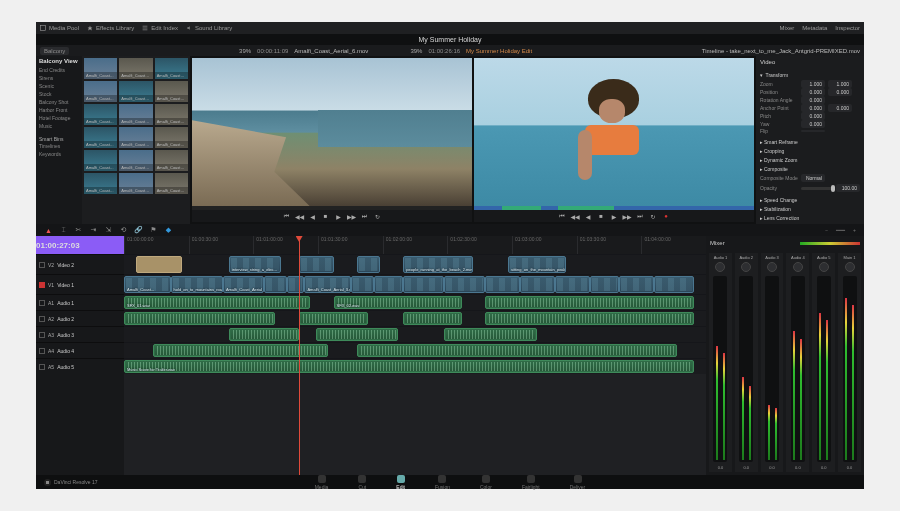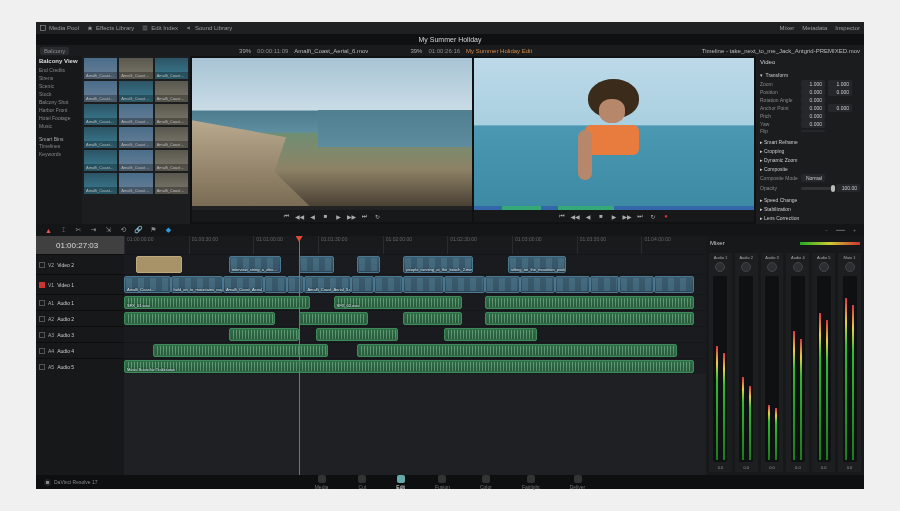--- a/index.html
+++ b/index.html
@@ -54,21 +54,21 @@
   .inspector .row .val{background:#26272a;color:#ccc;padding:1px 3px;border-radius:2px;min-width:24px;text-align:right;}
   .inspector .sect{color:#ccc;margin-top:3px;}
   .inspector .slider{flex:1;height:3px;background:#333;border-radius:2px;position:relative;}
   .inspector .slider::after{content:"";position:absolute;left:100%;top:-2px;width:4px;height:7px;background:#bbb;border-radius:2px;transform:translateX(-2px);}
   .toolrow { height:12px; background:#141517; display:flex; align-items:center; gap:6px; padding:0 8px;}
   .toolrow .tool{width:9px;height:9px;display:flex;align-items:center;justify-content:center;color:#8a8a8a;font-size:7px;}
   .toolrow .tool.active{color:#e55;}
   .toolrow .zooms{margin-left:auto;color:#777;font-size:5px;display:flex;gap:8px;}
   .lower { flex:1; display:flex; height:calc(100% - 12px - 11px - 11px - 168px - 12px - 14px);}
   .tl-left { width:88px; background:#17181a; display:flex; flex-direction:column; }
-  .tl-left .tc{height:18px;display:flex;align-items:center;padding-left:20px;font-size:8px;color:#ddd;background:#404040;}
+  .tl-left .tc{height:18px;display:flex;align-items:center;padding-left:0;font-size:8px;color:#ddd;background:#8b5cf6;font-weight:bold;}
   .tl-left .trackhead{height:20px;border-top:1px solid #0d0d0e;display:flex;align-items:center;gap:3px;padding:0 3px;}
   .tl-left .trackhead.audio{height:16px;}
   .tl-left .trackhead .tag{font-size:5px;color:#aaa;}
   .tl-left .trackhead .name{font-size:5px;color:#ccc;}
   .tl-left .trackhead .sq{width:6px;height:6px;border:1px solid #555;}
   .tl-left .trackhead .sq.on{background:#c33;border-color:#c33;}
   .tl-center { flex:1; background:#1f2023; position:relative; overflow:hidden;}
   .tl-center .ruler{height:18px;background:#191a1c;display:flex;}
   .tl-center .ruler .tick{flex:1;border-left:1px solid #2a2b2e;font-size:5px;color:#666;padding-left:2px;}
   .tl-center .tracks{position:relative;}

